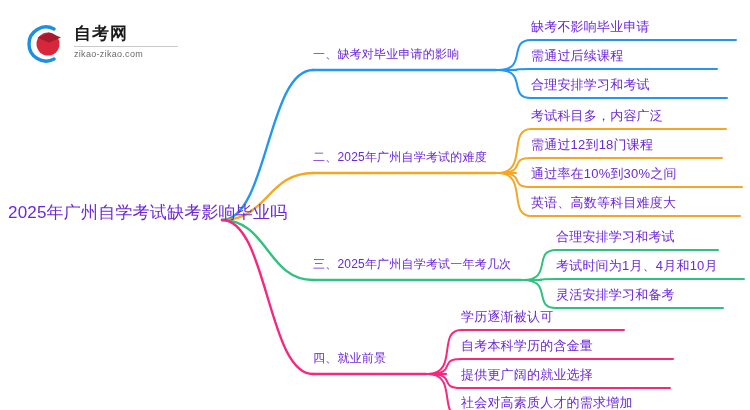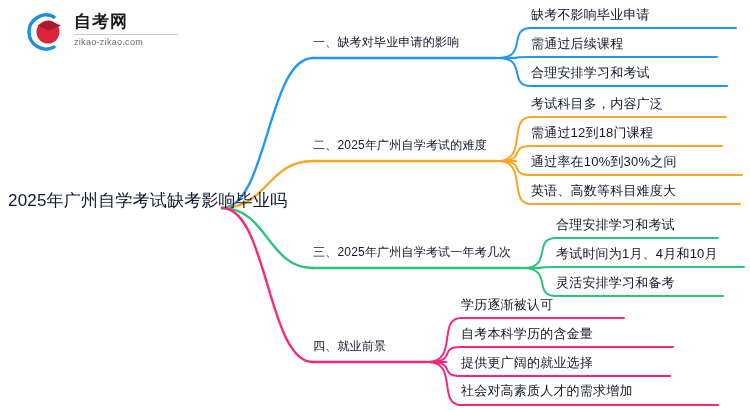--- a/index.html
+++ b/index.html
@@ -10,21 +10,21 @@
   body {
     width: 750px;
     height: 410px;
     position: relative;
     font-family: "Liberation Sans", "DejaVu Sans", sans-serif;
     overflow: hidden;
   }
 
   #mindmap-root {
     position: absolute;
-    left: 0; top: 0;
+    left: 0; top: 12px;
     width: 750px;
     height: 292px;
   }
 
   
   .logo-block {
     position: absolute;
     left: 24px;
     top: 10px;
     width: 160px;
@@ -69,21 +69,21 @@
     left: 0; top: 0;
     width: 750px;
     height: 410px;
     pointer-events: none;
   }
 
   
   .node {
     position: absolute;
     white-space: nowrap;
-    color: #0f172a;
+    color: #6d28d9;
     line-height: 1;
   }
   .node-root {
     font-size: 17px;
     letter-spacing: 0.2px;
   }
   .node-branch {
     font-size: 12px;
     letter-spacing: 0.2px;
   }

